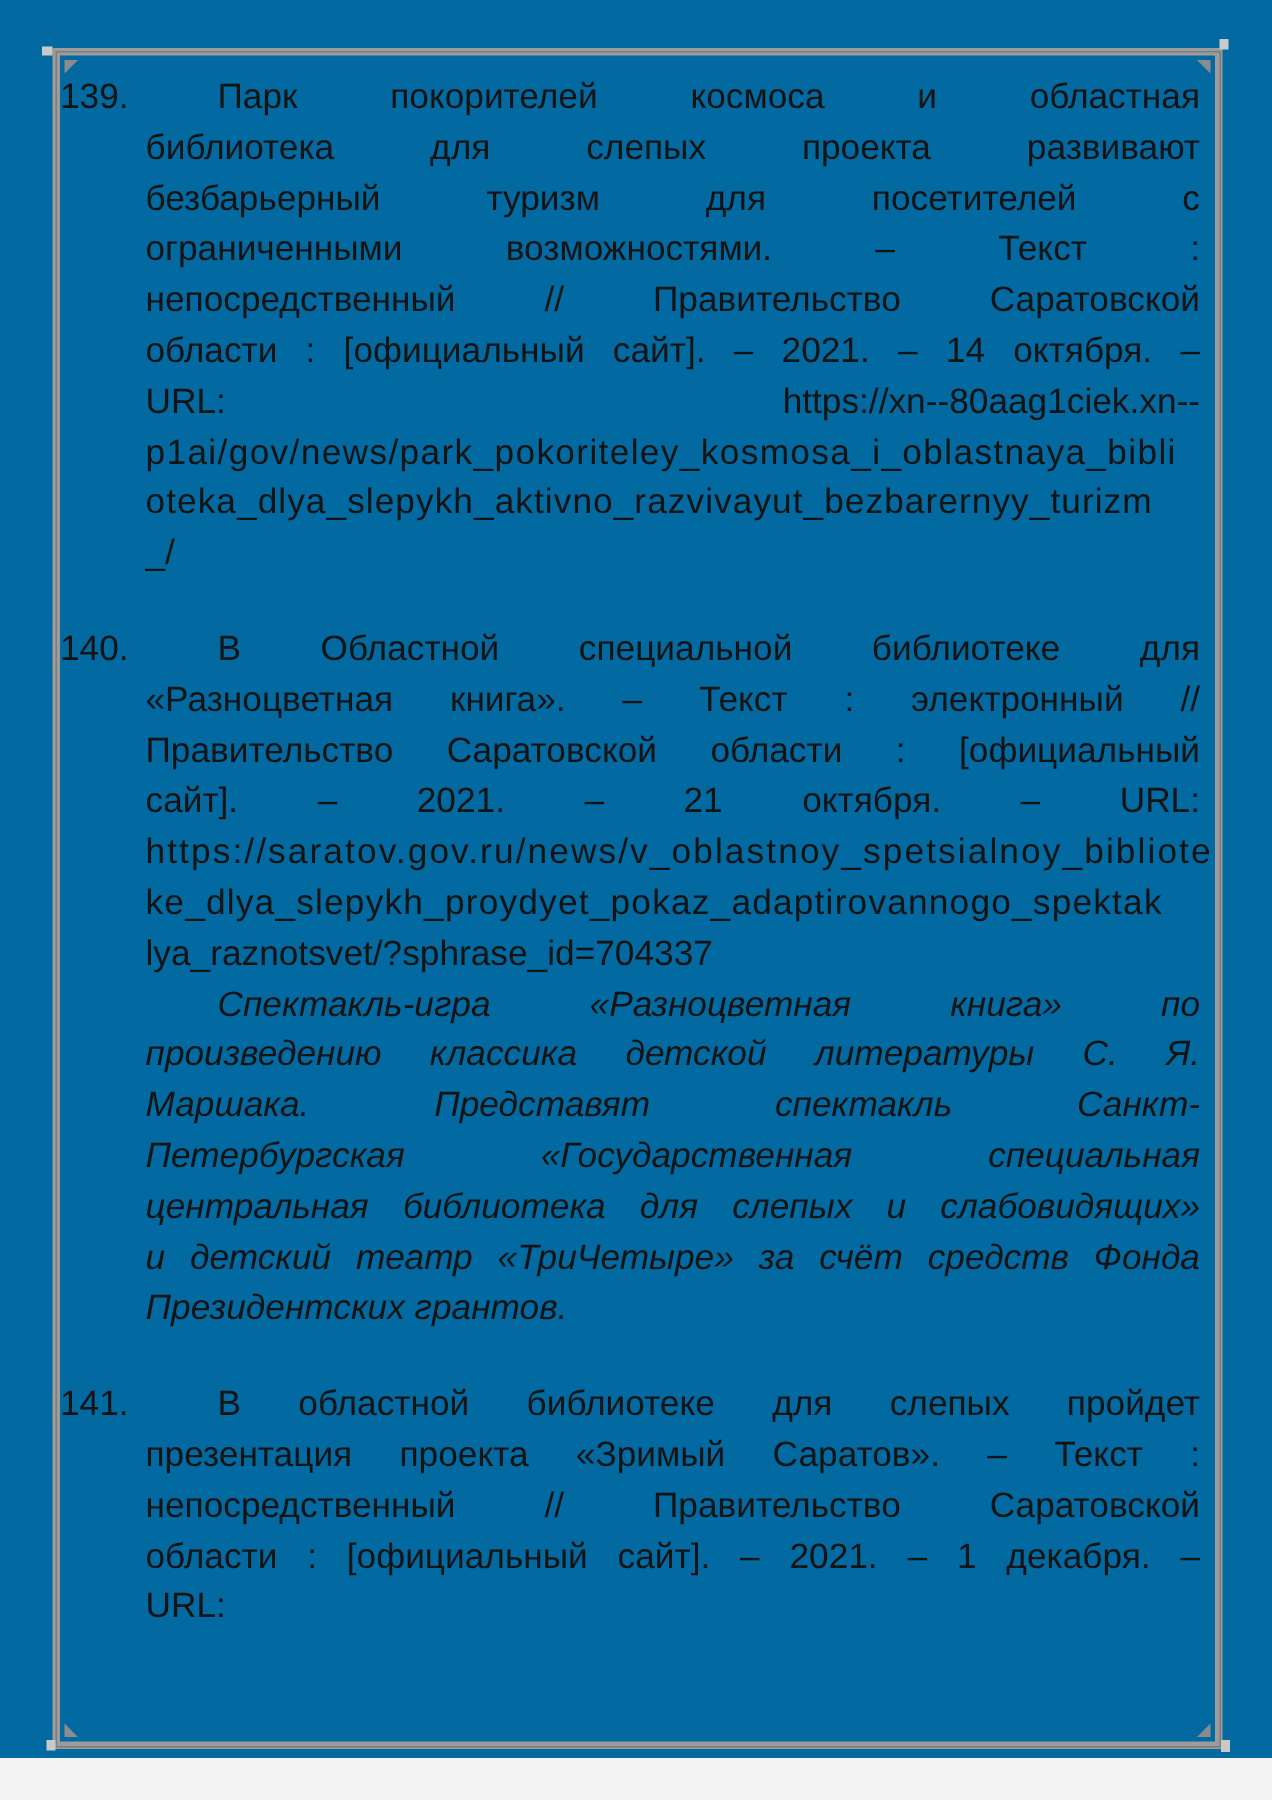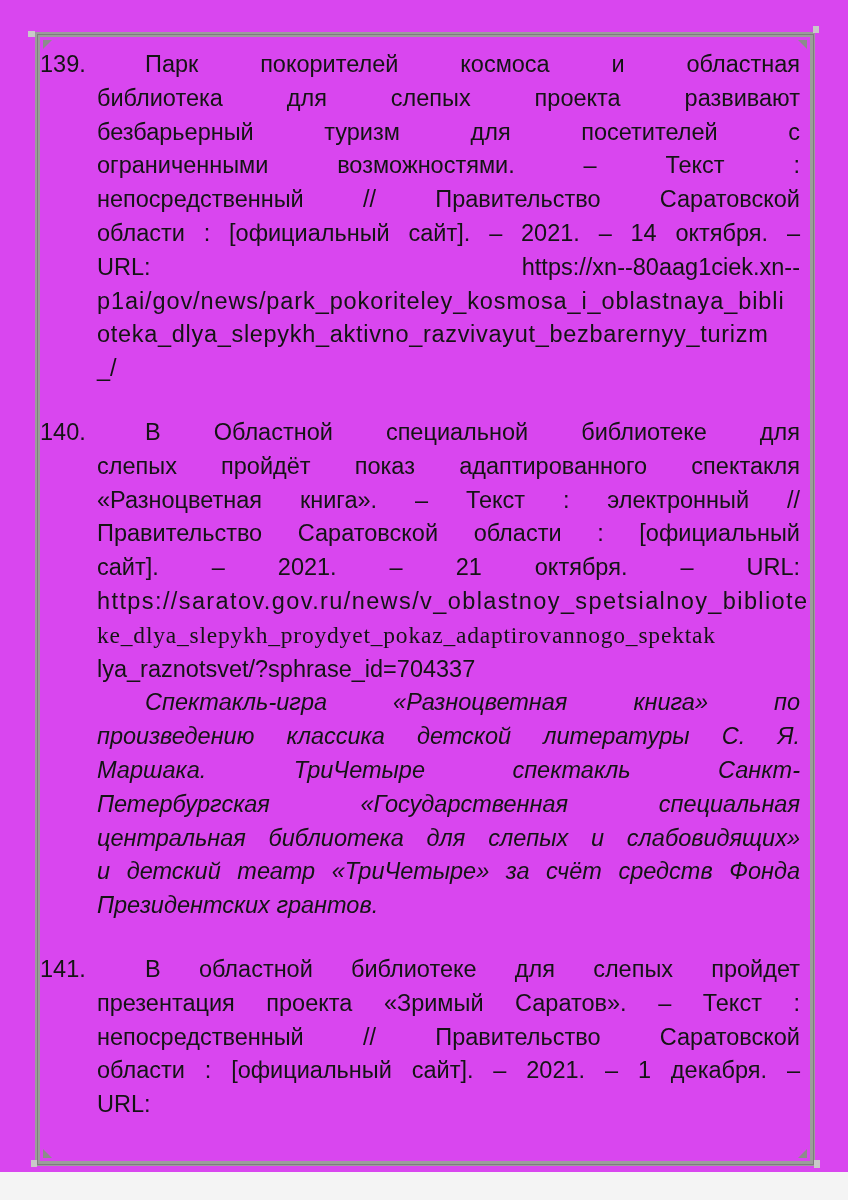--- a/index.html
+++ b/index.html
@@ -4,21 +4,21 @@
 <style>
   html, body { margin: 0; padding: 0; }
   body {
     width: 848px; height: 1200px;
     background: #ffffff;
     font-family: "Liberation Sans", "DejaVu Sans", sans-serif;
     color: #141414;
     position: relative;
     overflow: hidden;
   }
-  .page { position: absolute; inset: 0; background: #d946ef; }
+  .page { position: absolute; inset: 0; background: #0369a1; }
 
   
   .frame {
     position: absolute;
     left: 35px; top: 32px;
     width: 770px; height: 1124px;
     border: 5px solid #9c9c9c;
   }
   .frame::before {
     content: "";
@@ -109,32 +109,31 @@
             <div class="line last"><span>_/</span></div>
           </div>
         </div>
     </div>
 
     <div class="entry">
       <span class="entry-number">140.</span>
       <div class="paras">
           <div class="para">
             <div class="line indent"><b>В Областной специальной библиотеке для</b></div>
-            <div class="line"><b>слепых пройдёт показ адаптированного спектакля</b></div>
             <div class="line"><b>«Разноцветная книга».</b><span> – Текст : электронный //</span></div>
             <div class="line"><span>Правительство Саратовской области : [официальный</span></div>
             <div class="line"><span>сайт]. – 2021. – 21 октября. – URL:</span></div>
             <div class="line" style="letter-spacing: 1.4px;"><span>https://saratov.gov.ru/news/v_oblastnoy_spetsialnoy_bibliote</span></div>
-            <div class="line" style="letter-spacing: 0.8px; font-family: Liberation Serif, serif;"><span>ke_dlya_slepykh_proydyet_pokaz_adaptirovannogo_spektak</span></div>
+            <div class="line" style="letter-spacing: 0.8px;"><span>ke_dlya_slepykh_proydyet_pokaz_adaptirovannogo_spektak</span></div>
             <div class="line last"><span>lya_raznotsvet/?sphrase_id=704337</span></div>
           </div>
           <div class="para italic">
             <div class="line indent"><span>Спектакль-игра «Разноцветная книга» по</span></div>
             <div class="line"><span>произведению классика детской литературы С. Я.</span></div>
-            <div class="line"><span>Маршака. ТриЧетыре спектакль Санкт-</span></div>
+            <div class="line"><span>Маршака. Представят спектакль Санкт-</span></div>
             <div class="line"><span>Петербургская «Государственная специальная</span></div>
             <div class="line"><span>центральная библиотека для слепых и слабовидящих»</span></div>
             <div class="line"><span>и детский театр «ТриЧетыре» за счёт средств Фонда</span></div>
             <div class="line last"><span>Президентских грантов.</span></div>
           </div>
         </div>
     </div>
 
     <div class="entry">
       <span class="entry-number">141.</span>

